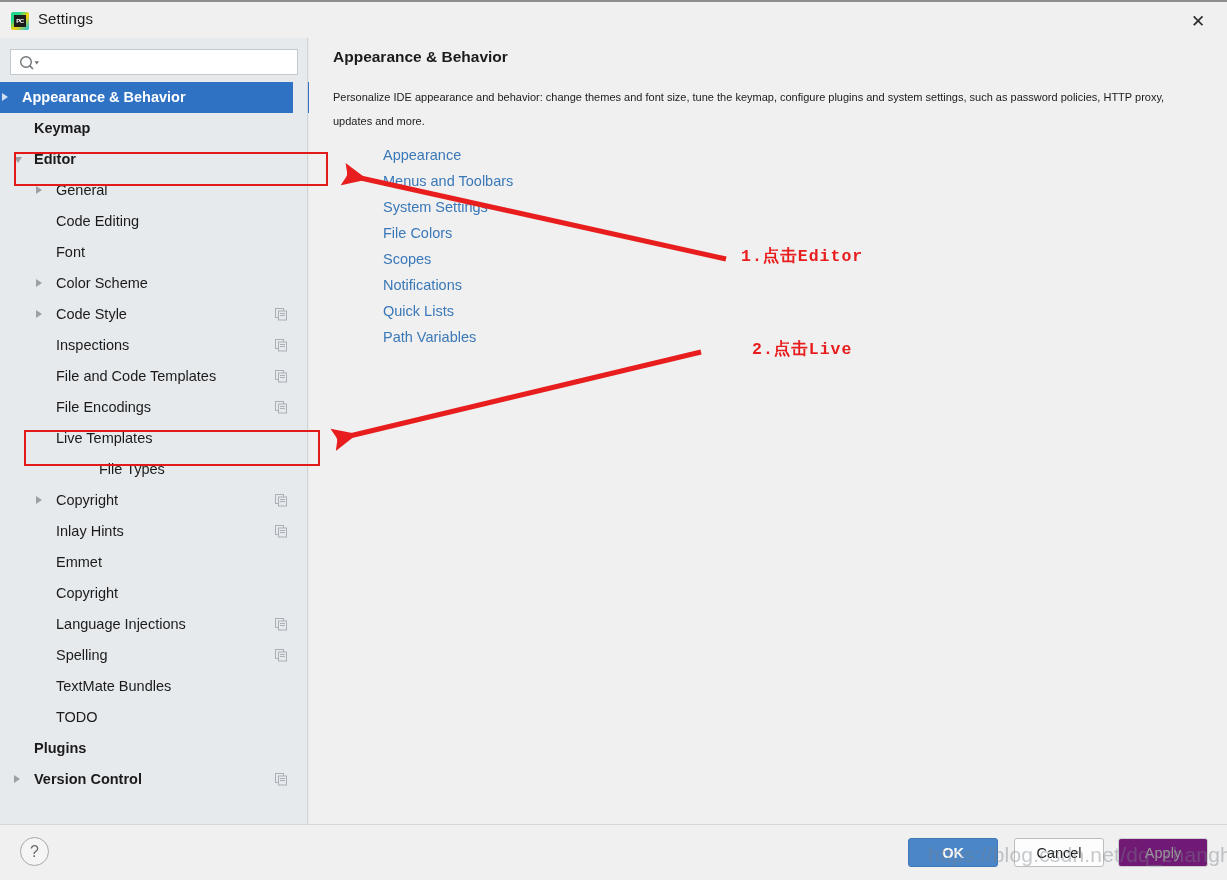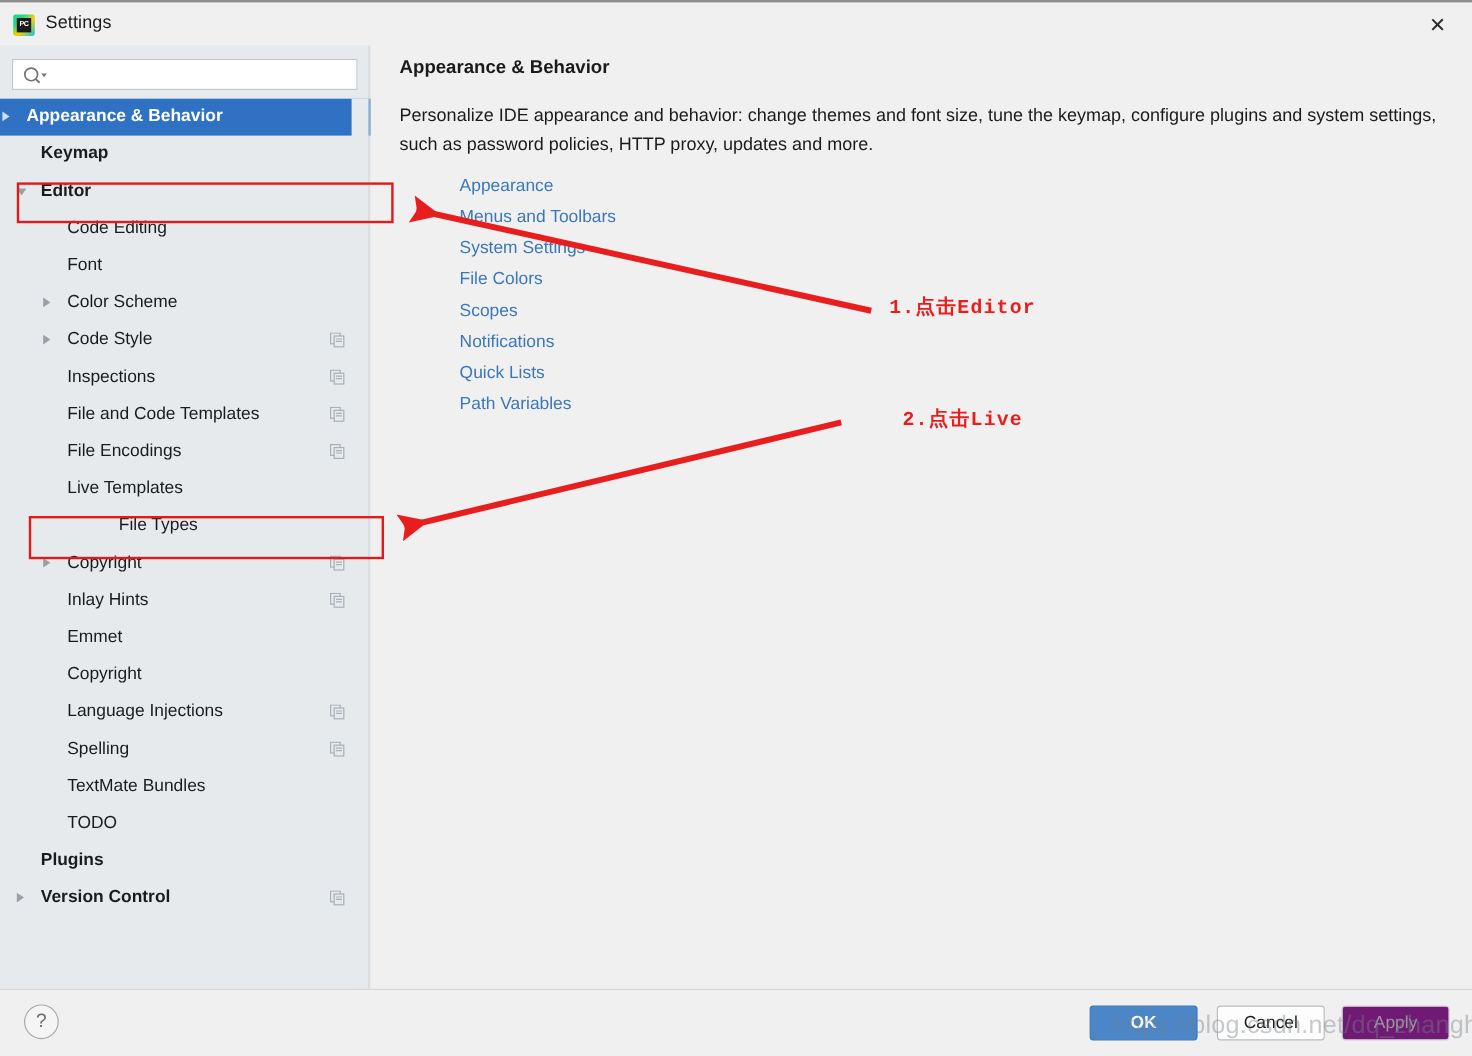--- a/index.html
+++ b/index.html
@@ -186,21 +186,21 @@
     position: absolute;
     left: 24px; top: 10px;
     font-size: 15.5px;
     font-weight: bold;
     color: #1b1b1b;
   }
   .content-desc {
     position: absolute;
     left: 24px; top: 47px;
     width: 870px;
-    font-size: 15px;
+    font-size: 11px;
     color: #1b1b1b;
     line-height: 24px;
   }
   .link-list {
     position: absolute;
     left: 42px; top: 104px; margin-left: 32px;
   }
   .link-item {
     display: block;
     font-size: 14.5px;
@@ -330,20 +330,24 @@
         <div class="tree-row selected bold">
           <span class="twisty collapsed" style="left: 2px;"></span>
           <span class="tree-label" style="left: 22px;">Appearance &amp; Behavior</span>
         </div>
         <div class="tree-row bold">
           <span class="tree-label" style="left: 34px;">Keymap</span>
         </div>
         <div class="tree-row bold">
           <span class="twisty expanded" style="left: 14px;"></span>
           <span class="tree-label" style="left: 34px;">Editor</span>
+        </div>
+        <div class="tree-row">
+          <span class="twisty collapsed" style="left: 36px;"></span>
+          <span class="tree-label" style="left: 56px;">General</span>
         </div>
         <div class="tree-row">
           <span class="tree-label" style="left: 56px;">Code Editing</span>
         </div>
         <div class="tree-row">
           <span class="tree-label" style="left: 56px;">Font</span>
         </div>
         <div class="tree-row">
           <span class="twisty collapsed" style="left: 36px;"></span>
           <span class="tree-label" style="left: 56px;">Color Scheme</span>

